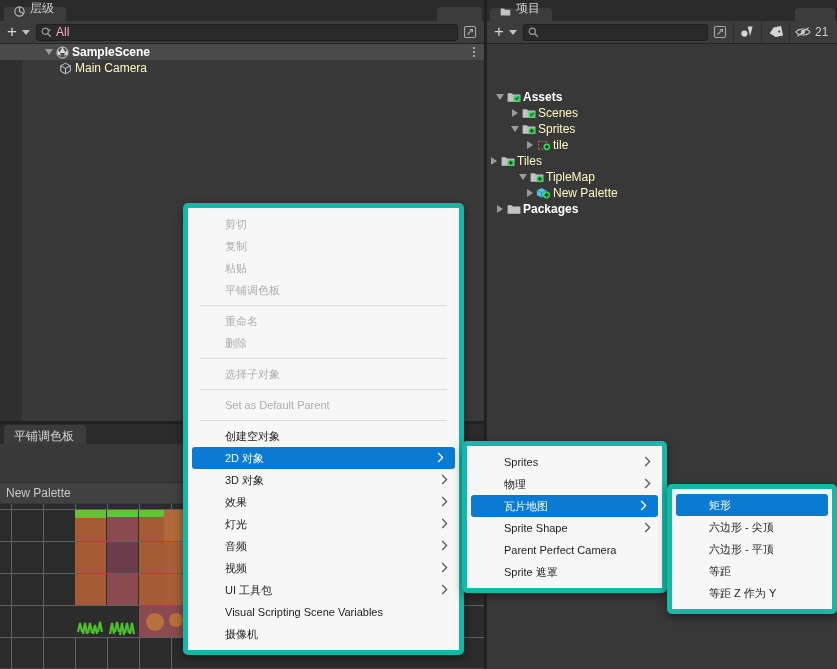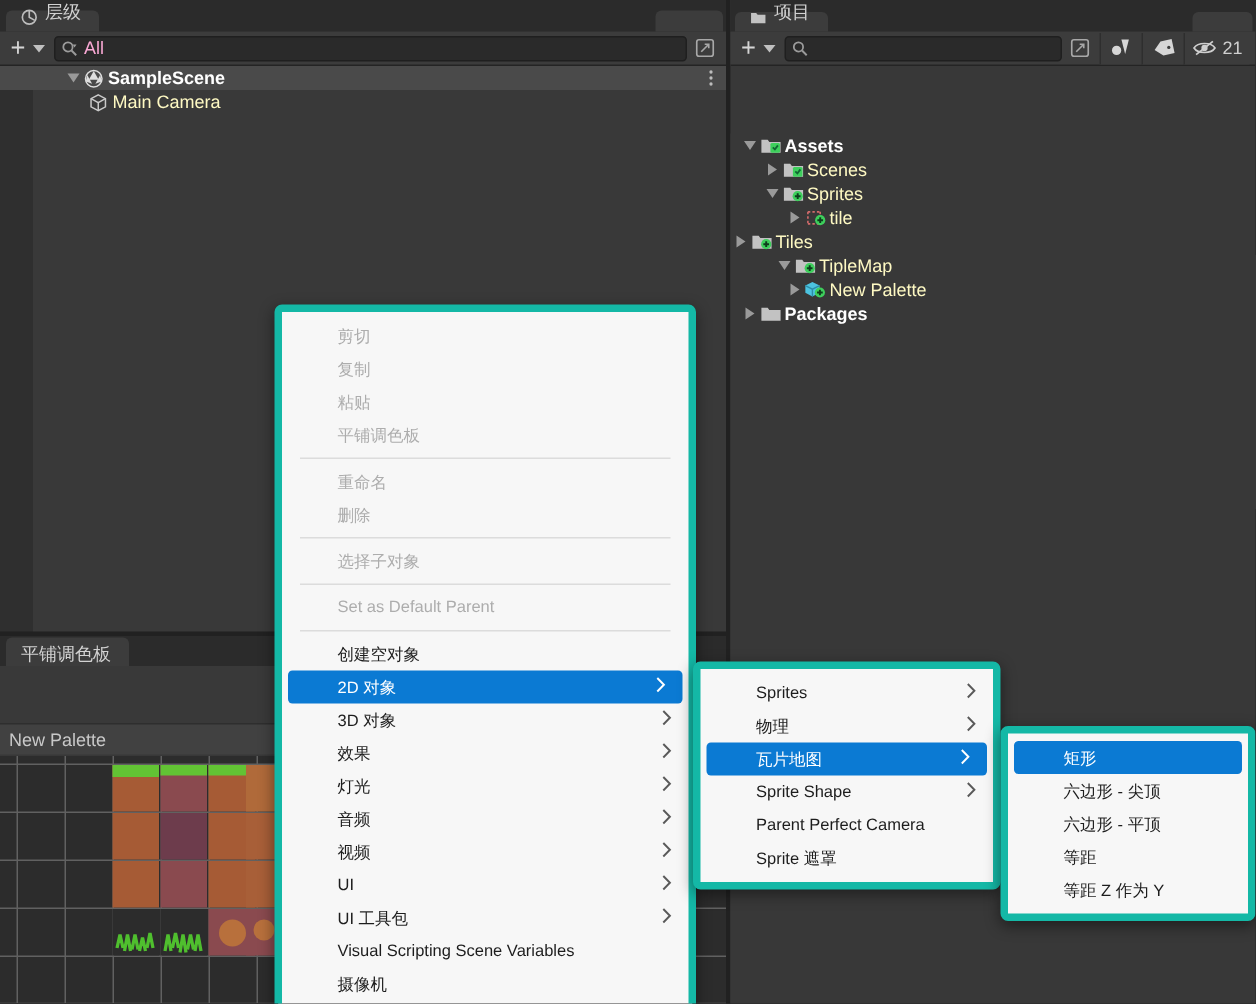--- a/index.html
+++ b/index.html
@@ -510,26 +510,20 @@
             <path d="M1.2 1 L5.6 5.5 L1.2 10" fill="none" stroke="currentColor" stroke-width="1.3"></path>
           </svg></span>
       </div>
       <div class="mi">
         <span>视频</span>
         <span class="arr"><svg width="7" height="11" viewBox="0 0 7 11">
             <path d="M1.2 1 L5.6 5.5 L1.2 10" fill="none" stroke="currentColor" stroke-width="1.3"></path>
           </svg></span>
       </div>
       <div class="mi">
-        <span>UI</span>
-        <span class="arr"><svg width="7" height="11" viewBox="0 0 7 11">
-            <path d="M1.2 1 L5.6 5.5 L1.2 10" fill="none" stroke="currentColor" stroke-width="1.3"></path>
-          </svg></span>
-      </div>
-      <div class="mi">
         <span>UI 工具包</span>
         <span class="arr"><svg width="7" height="11" viewBox="0 0 7 11">
             <path d="M1.2 1 L5.6 5.5 L1.2 10" fill="none" stroke="currentColor" stroke-width="1.3"></path>
           </svg></span>
       </div>
       <div class="mi">
         <span>Visual Scripting Scene Variables</span>
       </div>
       <div class="mi">
         <span>摄像机</span>

